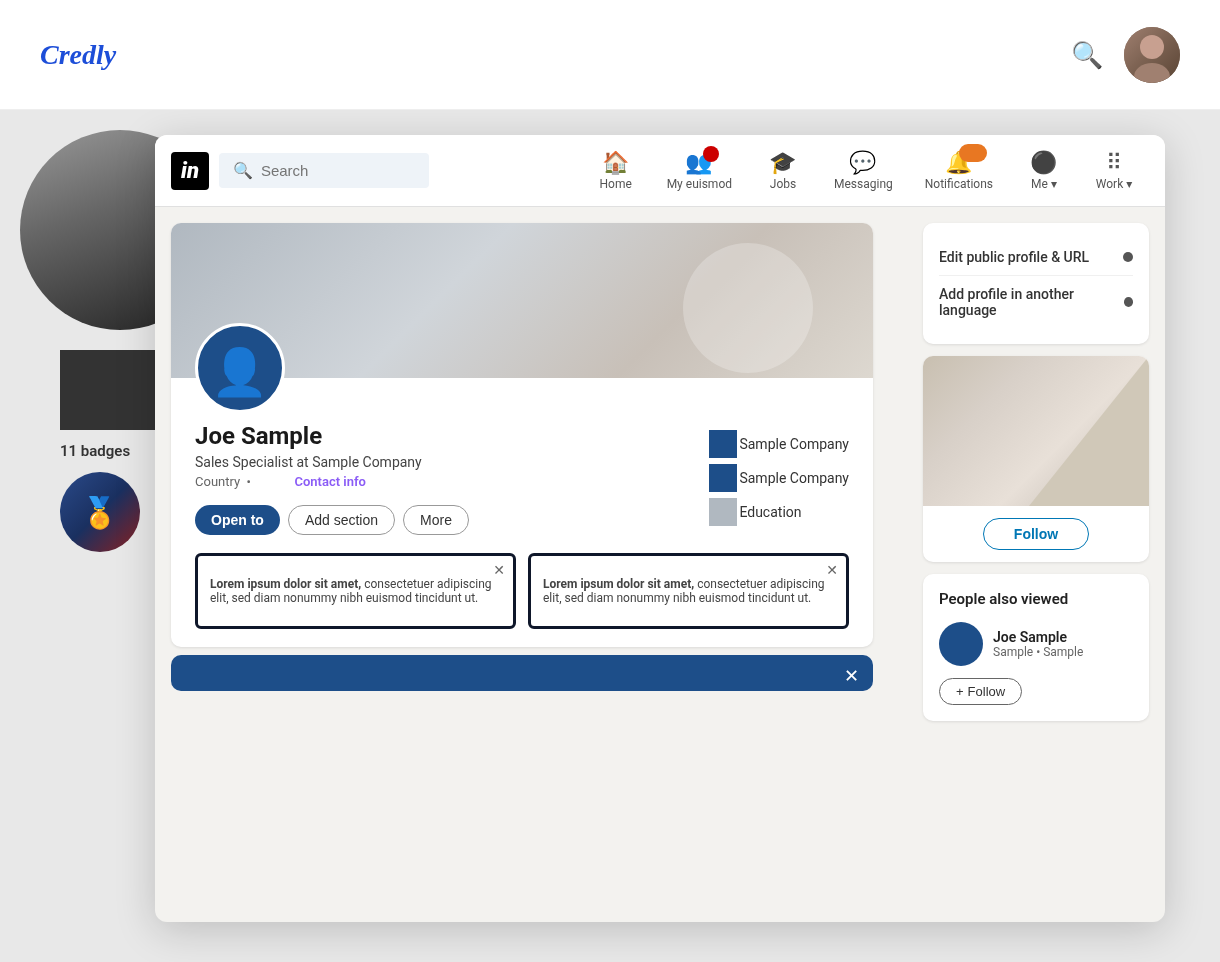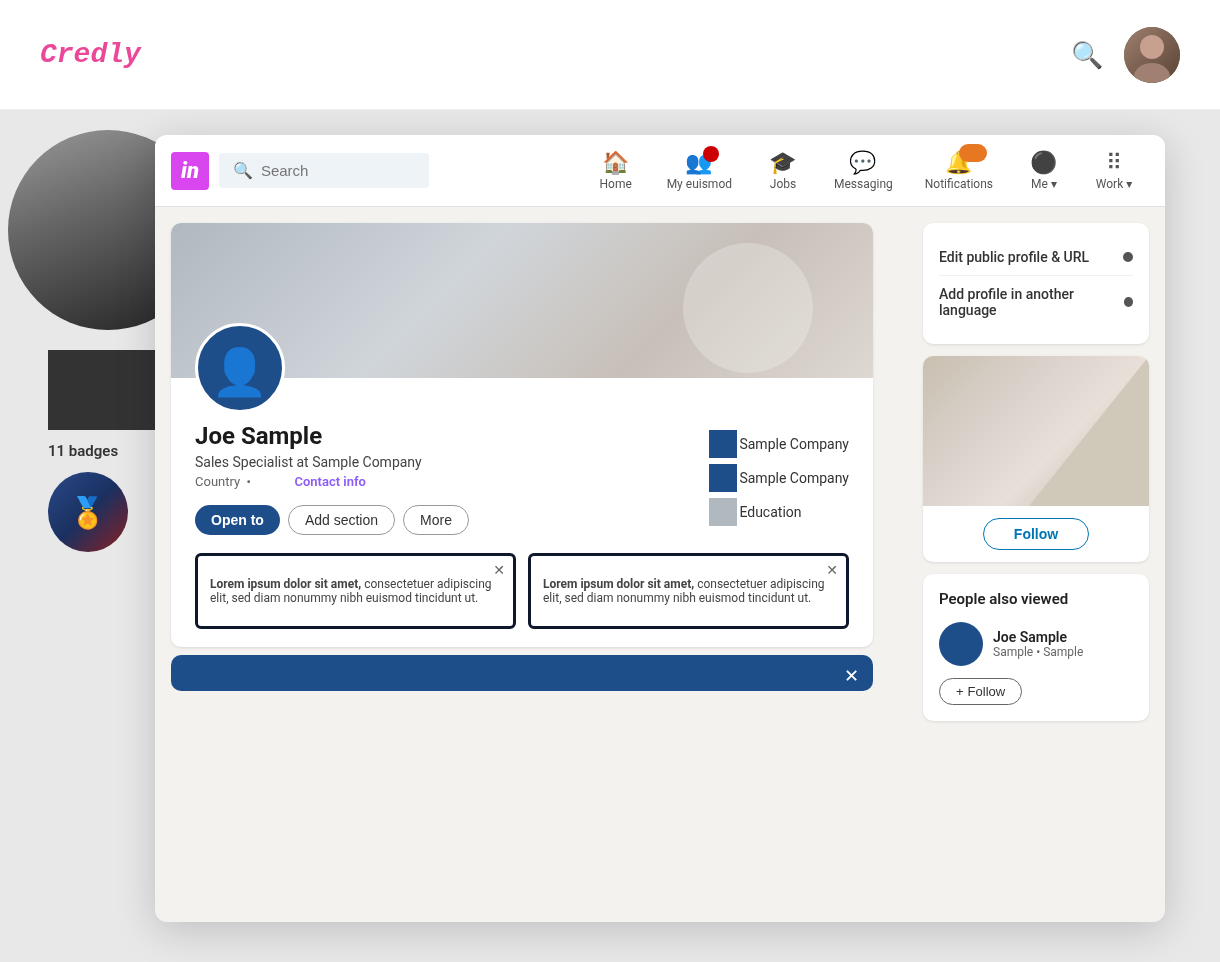--- a/index.html
+++ b/index.html
@@ -21,23 +21,23 @@
       display: flex;
       align-items: center;
       justify-content: space-between;
       padding: 0 40px;
       z-index: 10;
       border-bottom: 1px solid #eee;
     }
     .credly-logo {
       font-size: 28px;
       font-weight: 700;
-      color: #ec4899;
+      color: #1d4ed8;
       font-style: italic;
-      font-family: Liberation Mono, monospace;
+      font-family: Liberation Serif, serif;
     }
     .credly-right {
       display: flex;
       align-items: center;
       gap: 20px;
     }
     .credly-search-icon {
       color: #00a99d;
       font-size: 26px;
       cursor: pointer;
@@ -59,21 +59,21 @@
       display: flex;
       align-items: flex-end;
       justify-content: center;
       overflow: hidden;
     }
 
     
     .left-panel {
       position: absolute;
       top: 130px;
-      left: 48px;
+      left: 60px;
       width: 120px;
       z-index: 5;
     }
     .left-avatar-circle {
       width: 200px;
       height: 200px;
       border-radius: 50%;
       background: linear-gradient(135deg, #888 0%, #555 100%);
       overflow: hidden;
       position: relative;
@@ -130,21 +130,21 @@
       align-items: center;
       padding: 0 16px;
       gap: 0;
       border-bottom: 1px solid #e0e0e0;
       position: relative;
       z-index: 20;
     }
     .linkedin-logo {
       width: 38px;
       height: 38px;
-      background: #d946ef;
+      background: #000000;
       border-radius: 4px;
       display: flex;
       align-items: center;
       justify-content: center;
       color: white;
       font-weight: 900;
       font-size: 22px;
       font-style: italic;
       margin-right: 10px;
       flex-shrink: 0;

